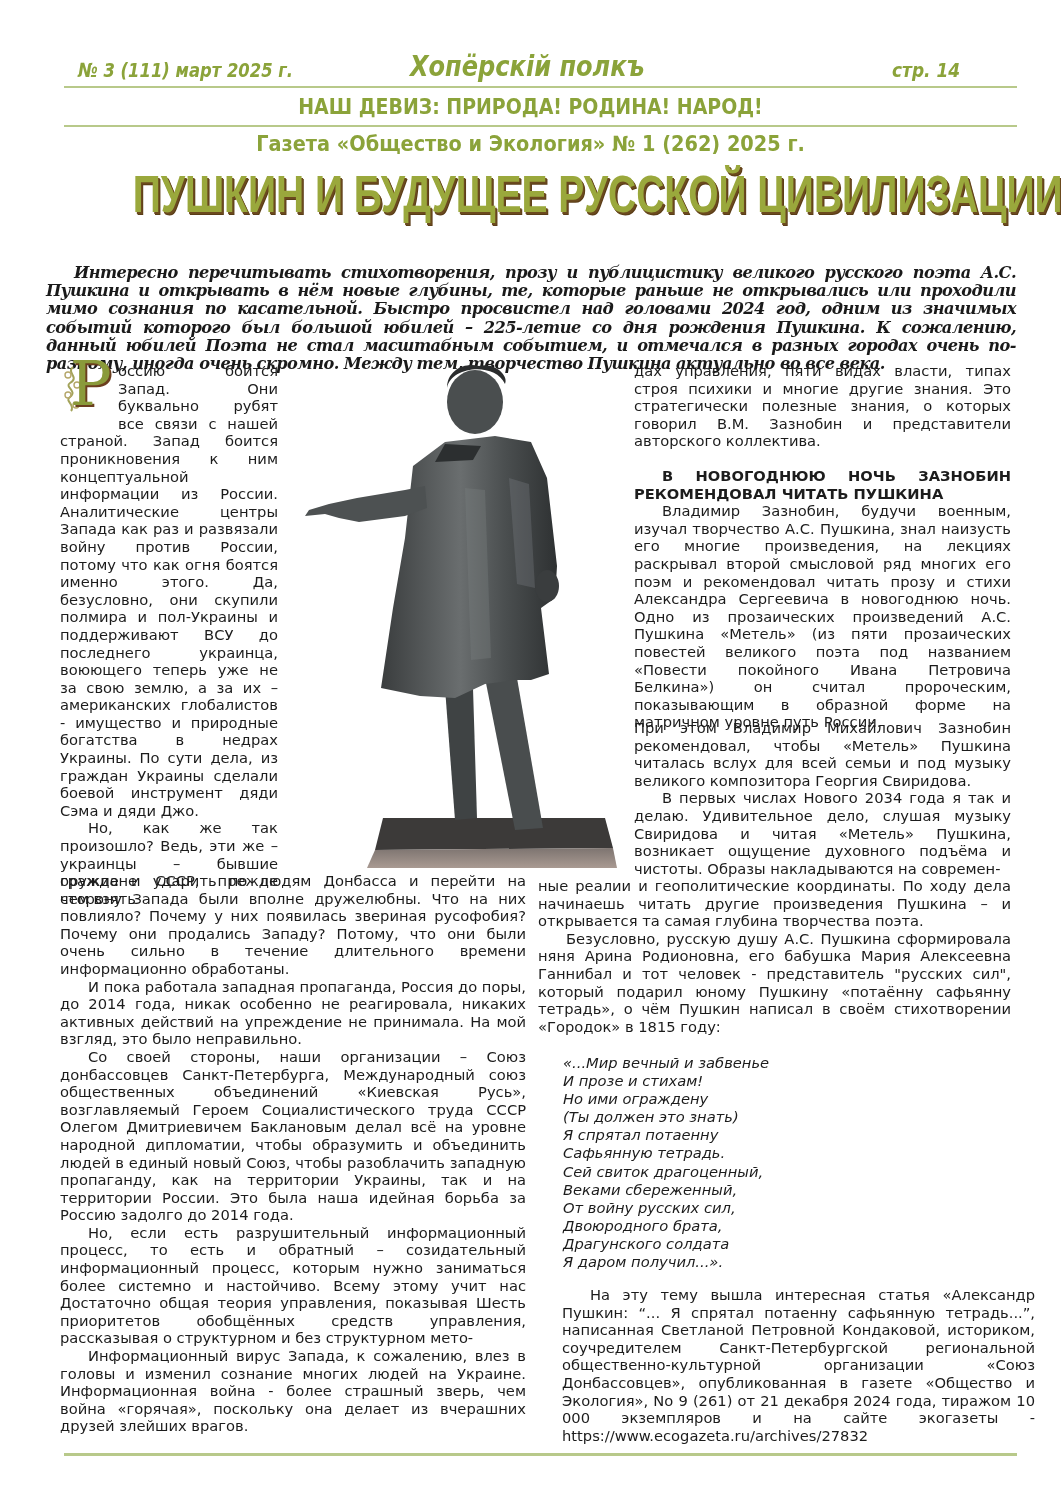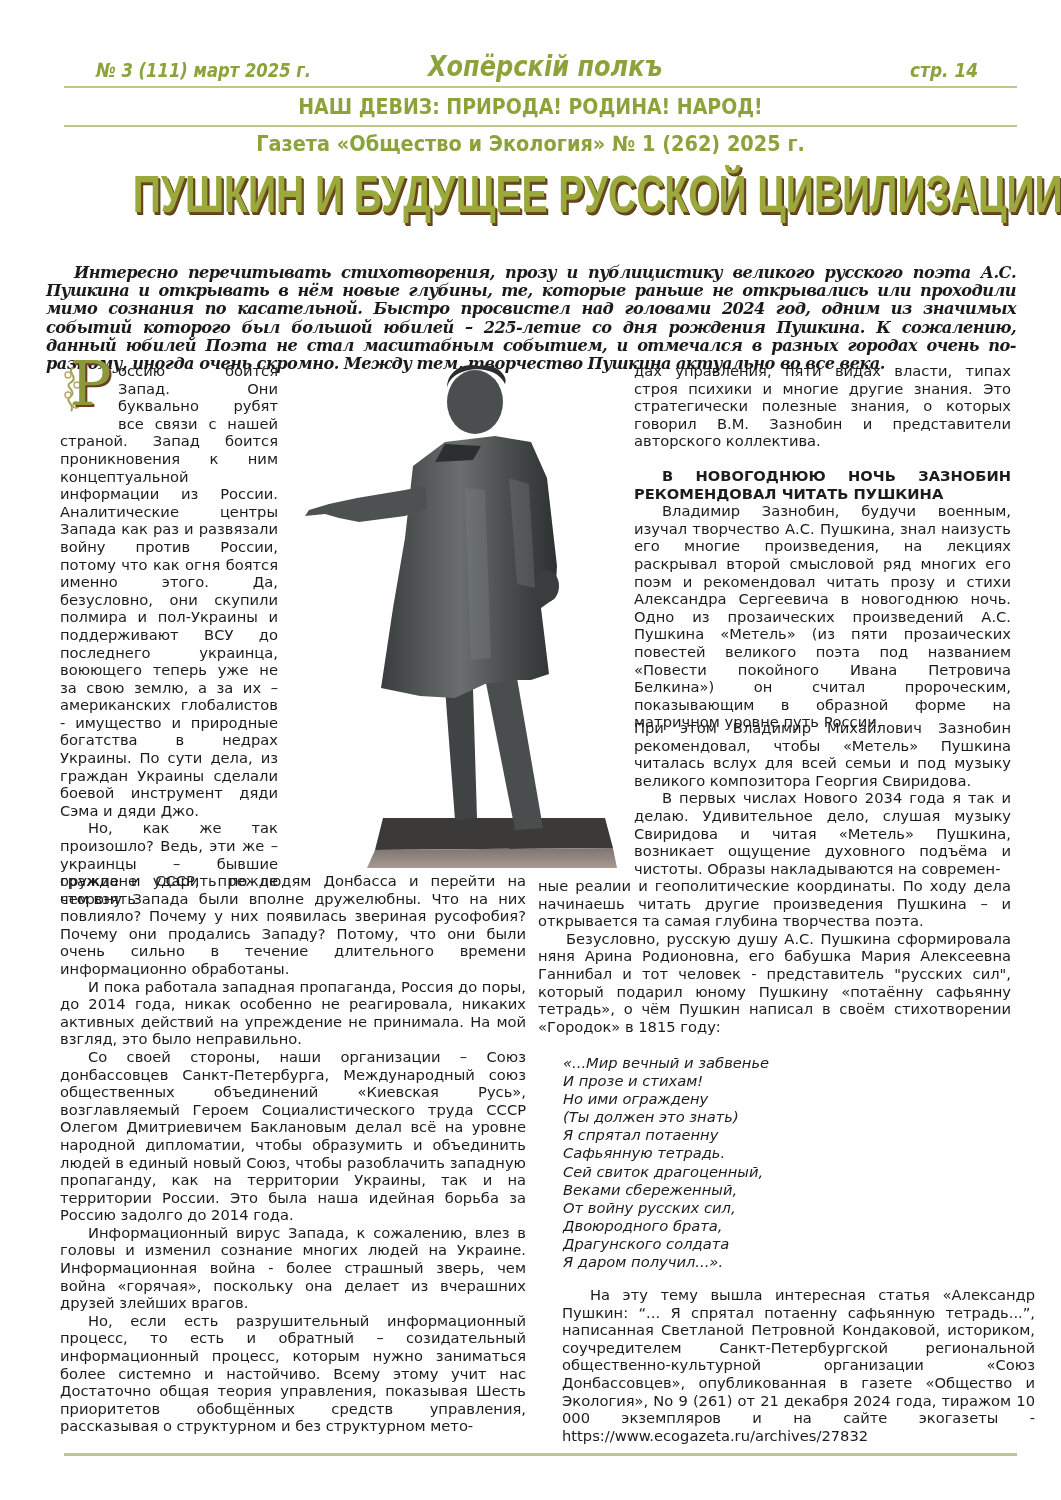--- a/index.html
+++ b/index.html
@@ -1,20 +1,20 @@
 <!DOCTYPE html>
 <html><head>
 <meta charset="utf-8">
 <style>
   * { box-sizing: border-box; margin: 0; padding: 0; }
   html, body { width: 1061px; height: 1500px; background: #ffffff; overflow: hidden; }
   body { position: relative; font-family: "DejaVu Sans", sans-serif; color: #1a1a1a; }
 
   
-  .masthead { position: absolute; left: 78px; top: 50px; width: 910px; height: 36px; }
+  .masthead { position: absolute; left: 60px; top: 50px; width: 910px; height: 36px; }
   .masthead .issue { position: absolute; left: 18px; top: 8px; font-family: "DejaVu Sans", sans-serif; font-weight: bold; font-style: italic; font-size: 20px; color: #8ba33a; transform: scaleX(0.82); transform-origin: left center; white-space: nowrap; }
   .masthead .paper { position: absolute; left: 350px; top: 0px; font-family: "DejaVu Sans", sans-serif; font-weight: bold; font-style: italic; font-size: 28px; color: #8ba33a; transform: scaleX(0.86); transform-origin: left center; white-space: nowrap; }
   .masthead .page { position: absolute; right: 10px; top: 8px; font-family: "DejaVu Sans", sans-serif; font-weight: bold; font-style: italic; font-size: 20px; color: #8ba33a; transform: scaleX(0.85); transform-origin: right center; white-space: nowrap; }
 
   .rule { position: absolute; left: 64px; width: 953px; height: 2px; background: #b8c98a; }
   .rule.r1 { top: 86px; }
   .rule.r2 { top: 125px; }
   .rule.r3 { top: 1453px; height: 3px; background: #b8c98a; }
 
   .motto { position: absolute; left: 0; width: 1061px; top: 94px; text-align: center; font-weight: bold; font-size: 22px; color: #8ba33a; transform: scaleX(0.86); transform-origin: center; }
@@ -115,22 +115,22 @@
   <path d="M152,30 C156,8 200,4 210,26 C214,18 200,4 184,8 C170,4 152,12 152,30 Z" fill="#2a2c2d"></path>
 
   <path d="M170,130 L190,132 L196,300 L176,302 Z" fill="#7b8081" opacity="0.35"></path>
   <path d="M214,120 L234,126 L240,230 L222,226 Z" fill="#80868a" opacity="0.3"></path>
 </svg>
 
 <div class="col-left-wide body-text">
   <p class="noindent">оружие и ударить по людям Донбасса и перейти на сторону Запада были вполне дружелюбны. Что на них повлияло? Почему у них появилась звериная русофобия? Почему они продались Западу? Потому, что они были очень сильно в течение длительного времени информационно обработаны.</p>
   <p>И пока работала западная пропаганда, Россия до поры, до 2014 года, никак особенно не реагировала, никаких активных действий на упреждение не принимала. На мой взгляд, это было неправильно.</p>
   <p>Со своей стороны, наши организации – Союз донбассовцев Санкт-Петербурга, Международный союз общественных объединений «Киевская Русь», возглавляемый Героем Социалистического труда СССР Олегом Дмитриевичем Баклановым делал всё на уровне народной дипломатии, чтобы образумить и объединить людей в единый новый Союз, чтобы разоблачить западную пропаганду, как на территории Украины, так и на территории России. Это была наша идейная борьба за Россию задолго до 2014 года.</p>
+  <p>Но, если есть разрушительный информационный процесс, то есть и обратный – созидательный информационный процесс, которым нужно заниматься более системно и настойчиво. Всему этому учит нас Достаточно общая теория управления, показывая Шесть приоритетов обобщённых средств управления, рассказывая о структурном и без структурном мето-</p>
   <p>Информационный вирус Запада, к сожалению, влез в головы и изменил сознание многих людей на Украине. Информационная война - более страшный зверь, чем война «горячая», поскольку она делает из вчерашних друзей злейших врагов.</p>
-  <p>Но, если есть разрушительный информационный процесс, то есть и обратный – созидательный информационный процесс, которым нужно заниматься более системно и настойчиво. Всему этому учит нас Достаточно общая теория управления, показывая Шесть приоритетов обобщённых средств управления, рассказывая о структурном и без структурном мето-</p>
 </div>
 
 <div class="col-right-top body-text">
   <p class="noindent">дах управления, пяти видах власти, типах строя психики и многие другие знания. Это стратегически полезные знания, о которых говорил В.М. Зазнобин и представители авторского коллектива.</p>
   <h2 class="subhead">В НОВОГОДНЮЮ НОЧЬ ЗАЗНОБИН РЕКОМЕНДОВАЛ ЧИТАТЬ ПУШКИНА</h2>
   <p>Владимир Зазнобин, будучи военным, изучал творчество А.С. Пушкина, знал наизусть его многие произведения, на лекциях раскрывал второй смысловой ряд многих его поэм и рекомендовал читать прозу и стихи Александра Сергеевича в новогоднюю ночь. Одно из прозаических произведений А.С. Пушкина «Метель» (из пяти прозаических повестей великого поэта под названием «Повести покойного Ивана Петровича Белкина») он считал пророческим, показывающим в образной форме на матричном уровне путь России.</p>
 </div>
 
 <div class="col-right-mid body-text">
   <p class="noindent">При этом Владимир Михайлович Зазнобин рекомендовал, чтобы «Метель» Пушкина читалась вслух для всей семьи и под музыку великого композитора Георгия Свиридова.</p>

